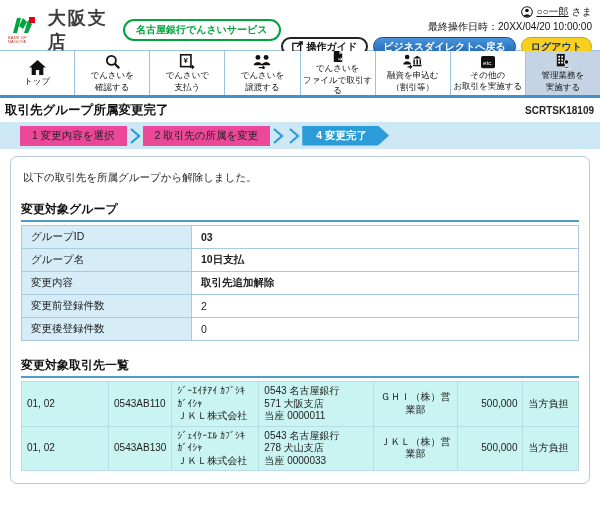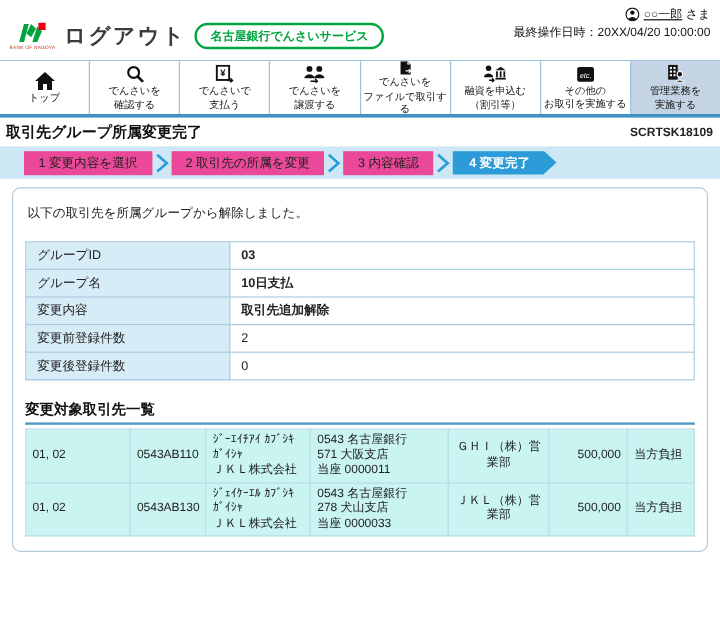--- a/index.html
+++ b/index.html
@@ -77,34 +77,49 @@
   <div class="brand">
     <div class="logo">
       <svg width="24" height="19" viewBox="0 0 24 19">
         <polygon points="1,17 5,2 9,2 5,17" fill="#00a43e"></polygon>
         <polygon points="7,10 11,2 15,6 11,13" fill="#00a43e"></polygon>
         <polygon points="12,17 16,4 20,8 16,17" fill="#00a43e"></polygon>
         <rect x="17" y="1" width="6" height="6" fill="#e60012"></rect>
       </svg>
       <div class="bank-tagline">BANK OF NAGOYA</div>
     </div>
-    <div class="bank-name">ログアウト</div>
+    <div class="bank-name">大阪支店</div>
     <div class="service-badge">名古屋銀行でんさいサービス</div>
   </div>
   <div class="top-right">
     <div class="user-line">
       <svg width="12" height="12" viewBox="0 0 14 14">
         <circle cx="7" cy="7" r="6.2" fill="none" stroke="#111" stroke-width="1.2"></circle>
         <circle cx="7" cy="5.3" r="2.1" fill="#111"></circle>
         <path d="M2.9 11.4 q4.1 -3.8 8.2 0 l-1 1.2 h-6.2 z" fill="#111"></path>
       </svg>
       <span class="uname">○○一郎</span>
       <span>さま</span>
     </div>
     <div class="timestamp">最終操作日時：20XX/04/20 10:00:00</div>
+    <div class="top-buttons">
+      <div class="btn-pill btn-guide">
+        <svg width="11" height="11" viewBox="0 0 14 14">
+          <rect x="1" y="3" width="10" height="10" fill="none" stroke="#111" stroke-width="1.6"></rect>
+          <path d="M6.5 7.5 L13 1 M9 1 h4 v4" stroke="#111" stroke-width="1.6" fill="none"></path>
+        </svg>
+        <span>操作ガイド</span>
+      </div>
+      <div class="btn-pill btn-direct">
+        <span>ビジネスダイレクトへ戻る</span>
+      </div>
+      <div class="btn-pill btn-logout">
+        <span>ログアウト</span>
+      </div>
+    </div>
   </div>
 </div>
 
 <div class="nav">
   <div class="nav-item">
     <svg width="17" height="15" viewBox="0 0 20 18">
       <path fill="#111" d="M10 0 L20 9 H17 V18 H12 V12 H8 V18 H3 V9 H0 Z"></path>
     </svg>
     <span>トップ</span>
   </div>
@@ -195,32 +210,32 @@
     <svg width="12" height="16" viewBox="0 0 12 16">
         <path d="M2 1 L10 8 L2 15" fill="none" stroke="#2b9cd8" stroke-width="2.2"></path>
       </svg>
   </div>
   <div class="step">2 取引先の所属を変更</div>
   <div class="step-sep">
     <svg width="12" height="16" viewBox="0 0 12 16">
         <path d="M2 1 L10 8 L2 15" fill="none" stroke="#2b9cd8" stroke-width="2.2"></path>
       </svg>
   </div>
-  <div class="step">3 内容確認</div>
   <div class="step-sep">
     <svg width="12" height="16" viewBox="0 0 12 16">
         <path d="M2 1 L10 8 L2 15" fill="none" stroke="#2b9cd8" stroke-width="2.2"></path>
       </svg>
   </div>
   <div class="step active">4 変更完了</div>
 </div>
 
 <div class="content-box">
   <div class="message">以下の取引先を所属グループから解除しました。</div>
 
+  <div class="section-h">変更対象グループ</div>
   <table class="t1">
     <tbody>
         <tr>
       <td class="lbl">グループID</td>
       <td class="val red">03</td>
     </tr>
     <tr>
       <td class="lbl">グループ名</td>
       <td class="val red">10日支払</td>
     </tr>

